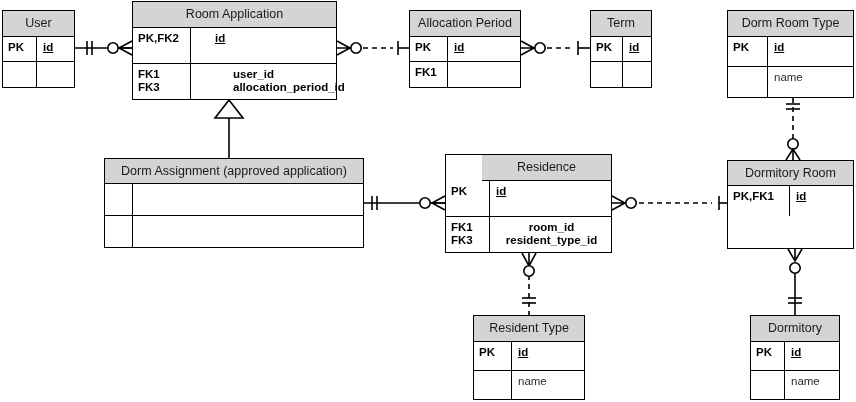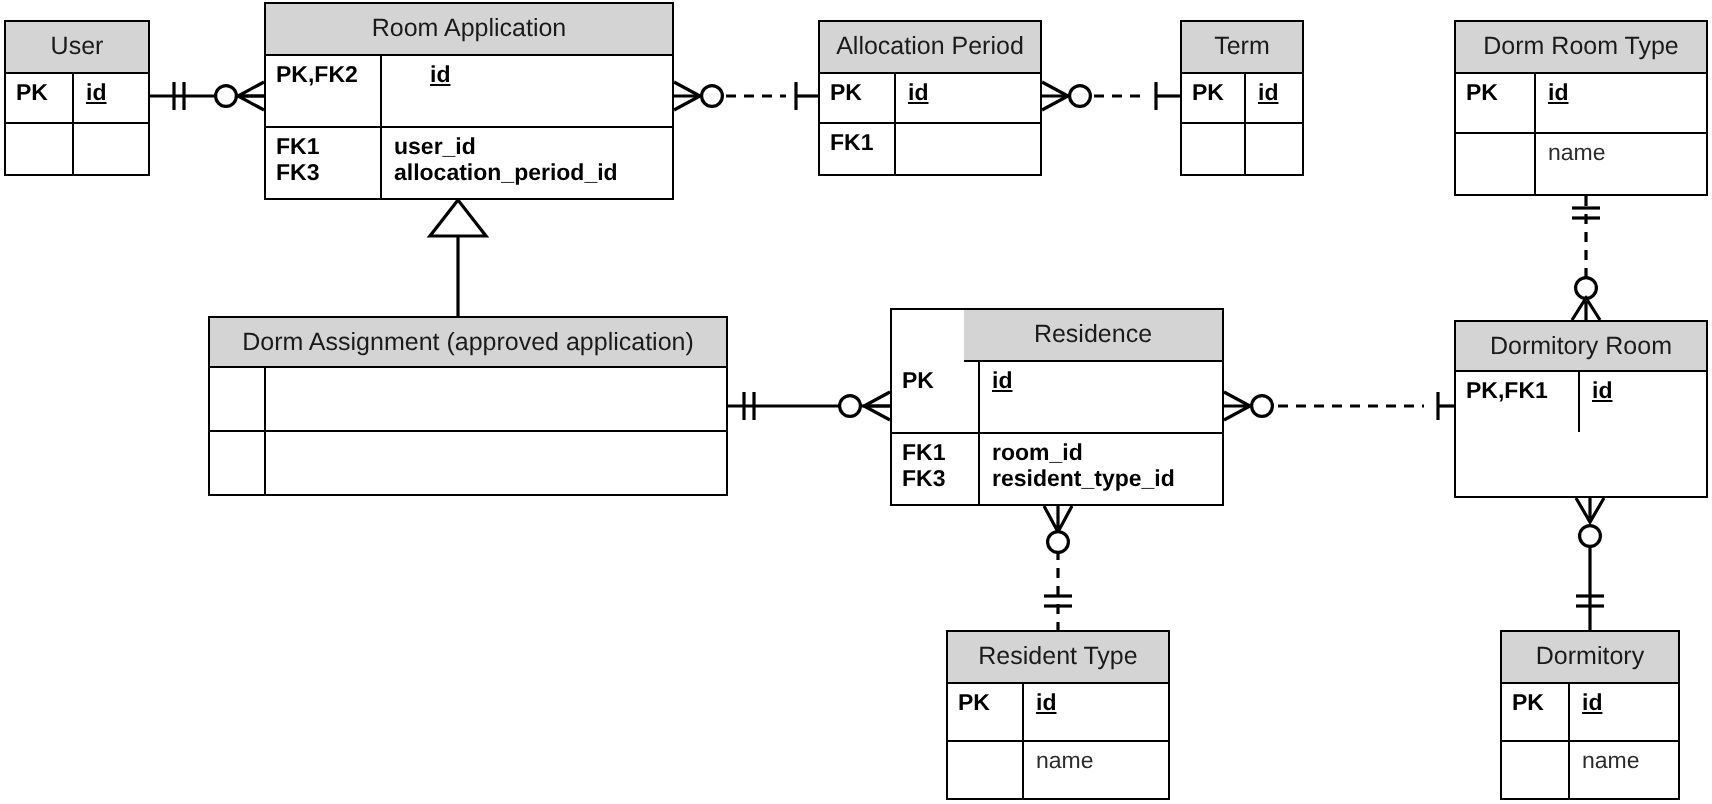--- a/index.html
+++ b/index.html
@@ -175,21 +175,21 @@
       </div>
       <div class="entity" style="left: 132px; top: 1px; width: 205px; height: 99px;">
         <div class="ent-title" style="height: 26px;">Room Application</div>
         <div class="ent-row" style="height: 34.9px; gap: 18px;">
           <div class="cell-key" style="width: 58px; height: 34.9px;">PK,FK2</div>
           <div class="cell-attr" style="height: 34.9px;"><span class="pk-attr">id</span></div>
         </div>
         <div class="ent-row sep" style="height: 34.9px;">
           <div class="cell-key" style="width: 58px; height: 34.9px;">FK1
 FK3</div>
-          <div class="cell-attr" style="height: 34.9px;">user_id
+          <div class="cell-attr" style="height: 34.9px; margin-left: 36px;">user_id
 allocation_period_id</div>
         </div>
       </div>
       <div class="entity" style="left: 409px; top: 10px; width: 112px; height: 78px;">
         <div class="ent-title" style="height: 26px;">Allocation Period</div>
         <div class="ent-row" style="height: 24.4px;">
           <div class="cell-key" style="width: 38px; height: 24.4px;">PK</div>
           <div class="cell-attr" style="height: 24.4px;"><span class="pk-attr">id</span></div>
         </div>
         <div class="ent-row sep" style="height: 24.4px;">
@@ -231,21 +231,21 @@
       </div>
       <div class="entity" style="left: 445px; top: 154px; width: 167px; height: 99px;">
         <div class="ent-title" style="height: 26px; margin-left: 36px;">Residence</div>
         <div class="ent-row" style="height: 34.9px;">
           <div class="cell-key" style="width: 44px; height: 34.9px;">PK</div>
           <div class="cell-attr" style="height: 34.9px;"><span class="pk-attr">id</span></div>
         </div>
         <div class="ent-row sep" style="height: 34.9px;">
           <div class="cell-key" style="width: 44px; height: 34.9px;">FK1
 FK3</div>
-          <div class="cell-attr" style="height: 34.9px;">room_id
+          <div class="cell-attr" style="height: 34.9px; text-align: center;">room_id
 resident_type_id</div>
         </div>
       </div>
       <div class="entity" style="left: 727px; top: 160px; width: 127px; height: 89px;">
         <div class="ent-title" style="height: 25px;">Dormitory Room</div>
         <div class="ent-row" style="height: 30.4px;">
           <div class="cell-key" style="width: 62px; height: 30.4px;">PK,FK1</div>
           <div class="cell-attr" style="height: 30.4px;"><span class="pk-attr">id</span></div>
         </div>
       </div>

